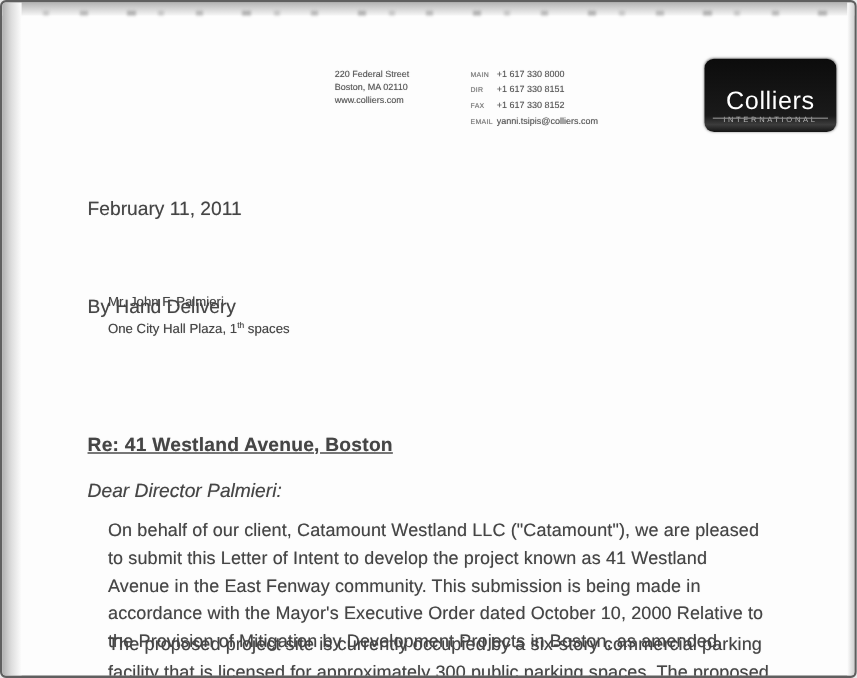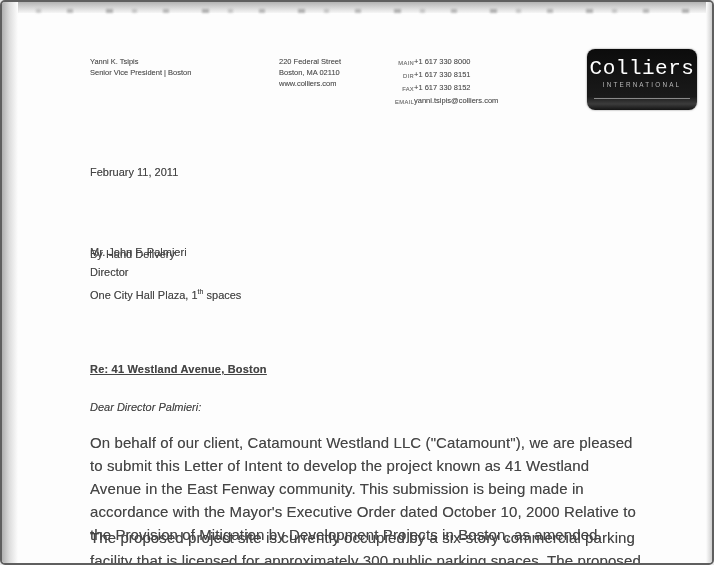--- a/index.html
+++ b/index.html
@@ -39,52 +39,52 @@
     position: absolute; top: 0; right: 0; bottom: 0; width: 6px;
     background: linear-gradient(270deg, #cfcfcf 0%, #fdfdfd 100%);
   }
 
   .scanned-text { color: #454545; text-shadow: 0 0 0.6px rgba(80,80,80,0.55); }
 
   
   .lh-sender { position: absolute; left: 88px; top: 54px; font-size: 7.5px; line-height: 11px; color: #5a5a5a; }
   .lh-office { position: absolute; left: 277px; top: 54px; font-size: 7.5px; line-height: 11px; color: #5a5a5a; }
   .lh-contacts { position: absolute; left: 390px; top: 54px; font-size: 7.5px; line-height: 11.5px; color: #5a5a5a; }
-  .lh-contact-row { display: flex; text-align: right; }
+  .lh-contact-row { display: flex; }
   .lh-contact-label {
     width: 22px; font-size: 5.8px; letter-spacing: 0.3px; color: #7a7a7a;
     text-transform: uppercase; padding-top: 1.5px;
   }
   .lh-contact-value { white-space: nowrap; }
 
   
   .logo {
     position: absolute; left: 585px; top: 47px; width: 110px; height: 61px;
     background: linear-gradient(#0c0c0c 0%, #1a1a1a 78%, #3c3c3c 90%, #141414 100%);
     border-radius: 8px;
     box-shadow: 0 0 2px rgba(0,0,0,0.5);
     text-align: center;
     overflow: hidden;
   }
   .logo-word {
-    font-family: Liberation Mono, monospace;
+    font-family: Liberation Sans, sans-serif;
     color: #ffffff; font-size: 21px; line-height: 21px;
-    margin-top: 9px; letter-spacing: 0.5px;
+    margin-top: 25px; letter-spacing: 0.5px;
   }
   .logo-sub {
     color: #b9b9b9; font-size: 6.3px; letter-spacing: 2.2px;
     margin-top: 2px;
   }
   .logo-rule {
     position: absolute; left: 7px; right: 7px; bottom: 11px;
     height: 1px; background: #8a8a8a;
   }
 
   
-  .line { position: absolute; left: 88px; font-size: 11px; }
+  .line { position: absolute; left: 71px; font-size: 16px; }
   .date-line       { top: 164px; }
   .delivery-line   { top: 202px; margin-top: 44px; }
   .recipient-block { position: absolute; left: 88px; top: 240px; font-size: 11px; line-height: 20px; }
   .subject-line    { top: 361px; font-weight: bold; text-decoration: underline; letter-spacing: 0.2px; }
   .salutation-line { top: 399px; font-style: italic; }
   .para {
     position: absolute; left: 88px; width: 552px;
     font-size: 15px; line-height: 23px; letter-spacing: 0.1px;
   }
   .para-1 { top: 429px; }
@@ -95,24 +95,20 @@
 <body>
 
 <div class="sheet">
 
   <div class="scan-top-band">
     <div class="scan-top-smudges"></div>
   </div>
   <div class="scan-left-strip"></div>
   <div class="scan-right-strip"></div>
 
-  <div class="lh-sender scanned-text">
-    <div>Yanni K. Tsipis</div>
-    <div>Senior Vice President | Boston</div>
-  </div>
 
   <div class="lh-office scanned-text">
     <div>220 Federal Street</div>
     <div>Boston, MA 02110</div>
     <div>www.colliers.com</div>
   </div>
 
   <div class="lh-contacts scanned-text">
     <div class="lh-contact-row">
       <span class="lh-contact-label">MAIN</span>
@@ -137,21 +133,20 @@
     <div class="logo-sub">INTERNATIONAL</div>
     <div class="logo-rule"></div>
   </div>
 
   <div class="line date-line scanned-text">February 11, 2011</div>
 
   <div class="line delivery-line scanned-text">By Hand Delivery</div>
 
   <div class="recipient-block scanned-text">
     <div>Mr. John F. Palmieri</div>
-    <div>Director</div>
     <div><span>One City Hall Plaza, 1</span><sup>th</sup><span> spaces</span></div>
   </div>
 
   <div class="line subject-line scanned-text">Re: 41 Westland Avenue, Boston</div>
 
   <div class="line salutation-line scanned-text">Dear Director Palmieri:</div>
 
   <div class="para para-1 scanned-text">On behalf of our client, Catamount Westland LLC ("Catamount"), we are pleased to submit this Letter of Intent to develop the project known as 41 Westland Avenue in the East Fenway community.  This submission is being made in accordance with the Mayor's Executive Order dated October 10, 2000 Relative to the Provision of Mitigation by Development Projects in Boston, as amended.</div>
 
   <div class="para para-2 scanned-text">The proposed project site is currently occupied by a six-story commercial parking facility that is licensed for approximately 300 public parking spaces. The proposed project would involve the</div>

